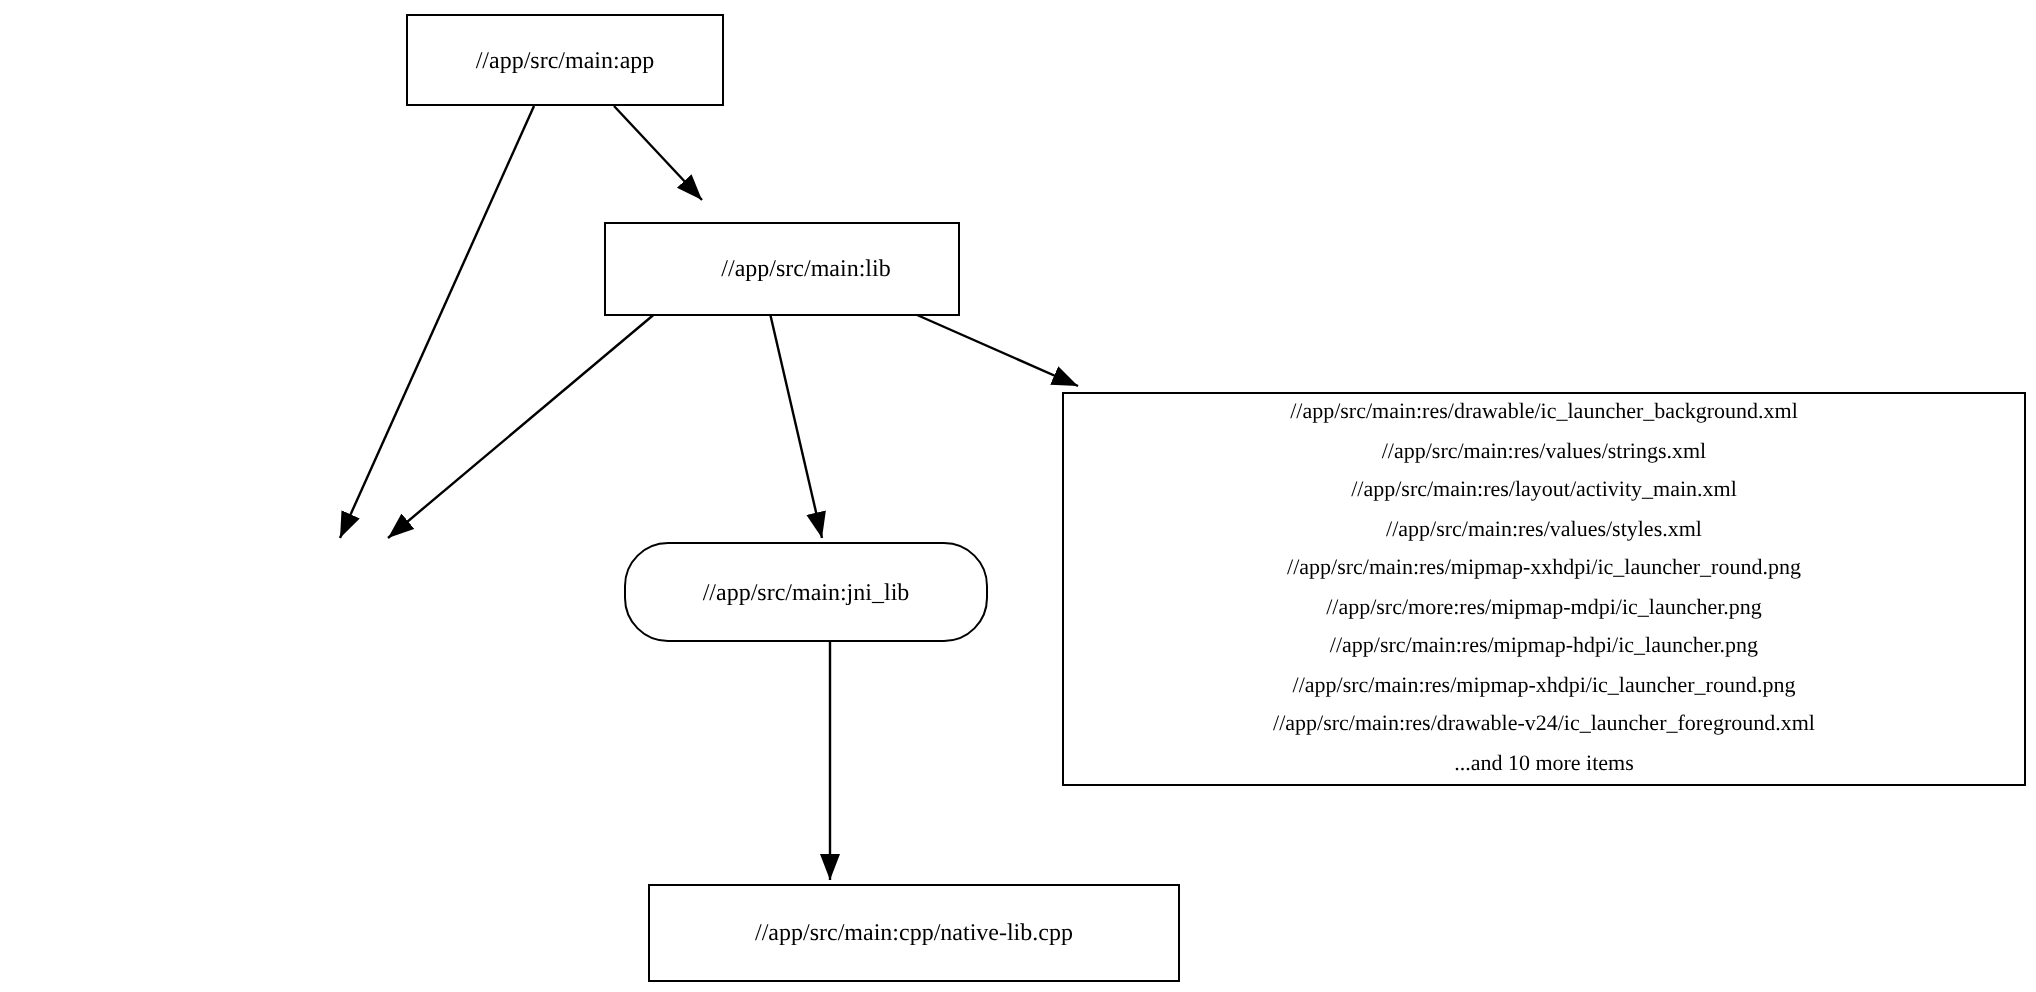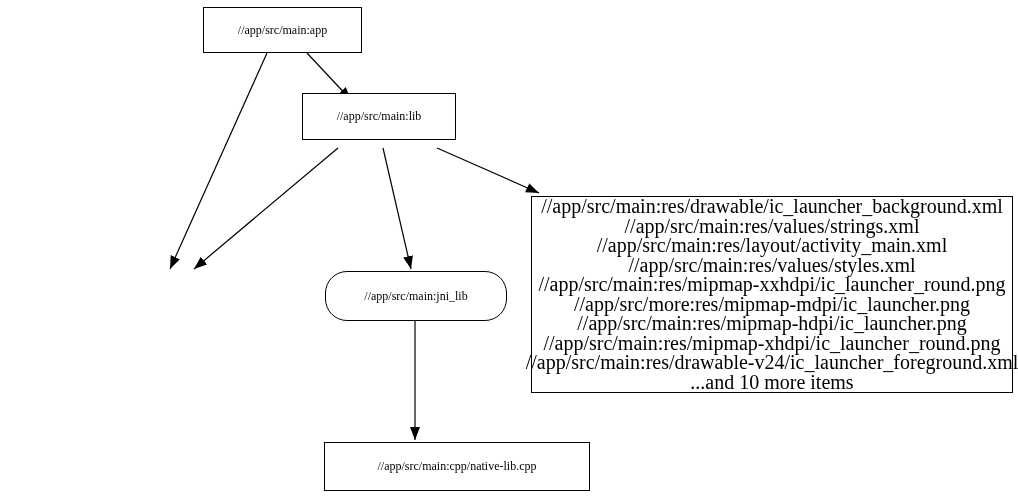--- a/index.html
+++ b/index.html
@@ -30,28 +30,28 @@
     background: #ffffff;
     display: flex;
     align-items: center;
     justify-content: center;
     text-align: center;
     font-size: 12px;
     line-height: 1.2;
     white-space: nowrap;
   }
   #node-app      { left: 203px; top: 7px;   width: 157px; height: 44px; }
-  #node-lib      { left: 302px; top: 93px; width: 152px; height: 45px; }
+  #node-lib      { left: 302px; top: 111px; width: 152px; height: 45px; padding-left: 24px; }
   #node-manifest { left: 5px;   top: 271px; width: 294px; height: 48px; }
-  #node-jni      { left: 325px; top: 271px; width: 180px; height: 48px; border-radius: 22px; }
+  #node-jni      { left: 312px; top: 271px; width: 180px; height: 48px; border-radius: 22px; }
   #node-native   { left: 281px; top: 442px; width: 264px; height: 47px; margin-left: 43px; }
   #node-res {
     left: 531px; top: 196px; width: 480px; height: 195px;
     flex-direction: column;
-    font-size: 20px;
+    font-size: 11px;
   }
   #node-res .res-line {
     display: block;
     line-height: 19.5px;
     white-space: nowrap;
   }
 </style>
 </head>
 <body>
 

